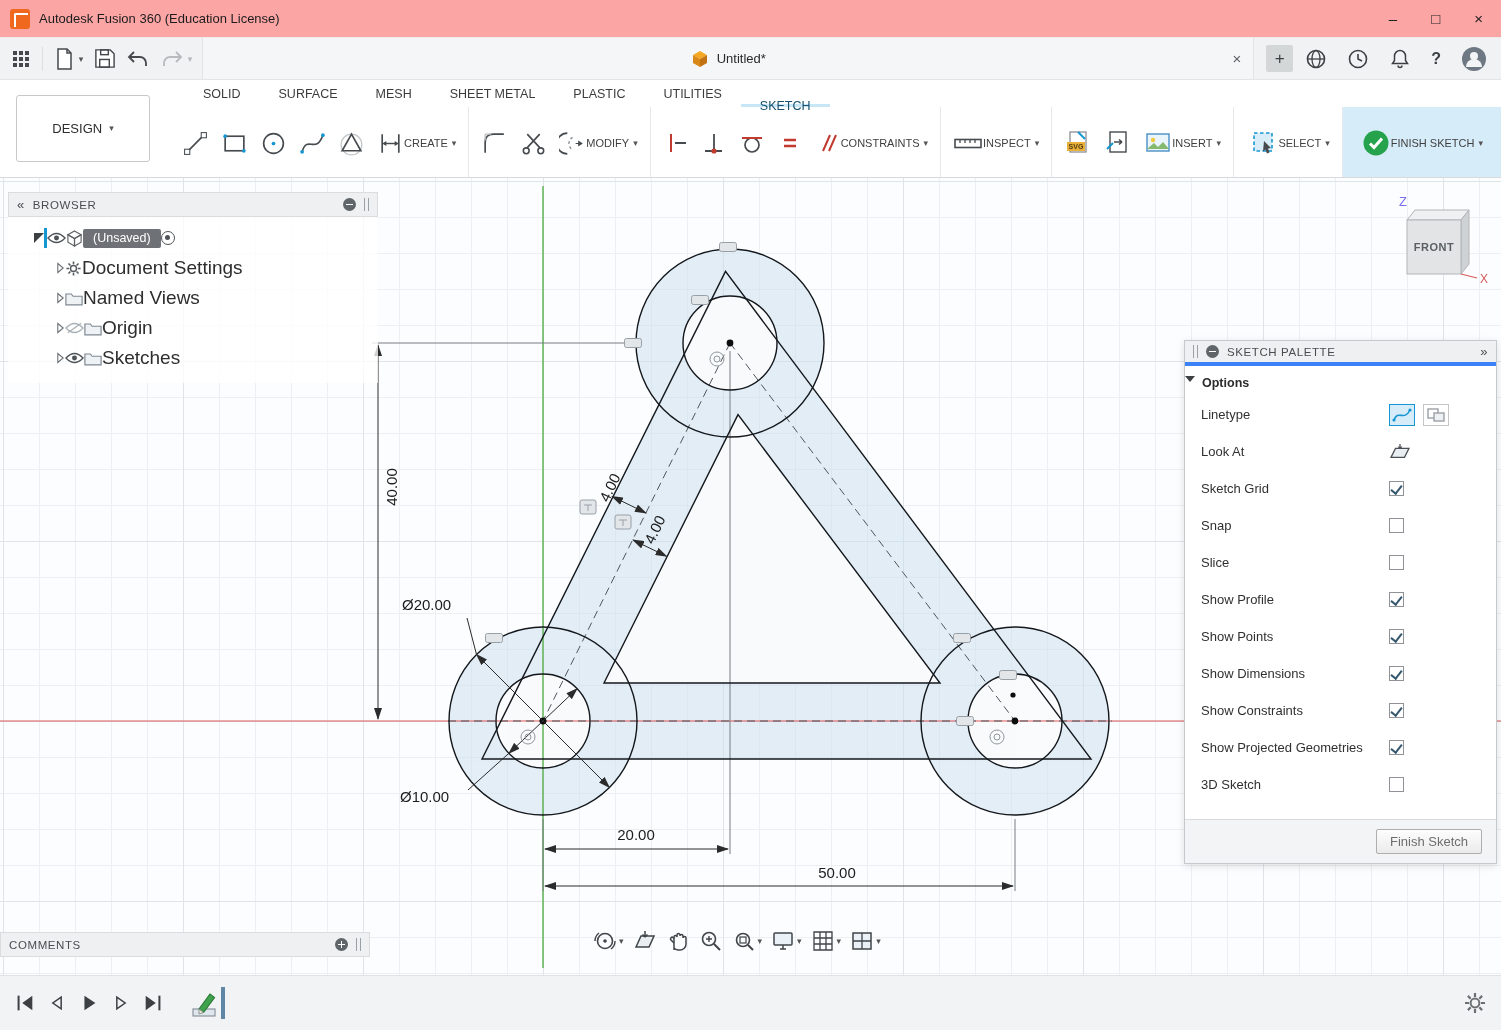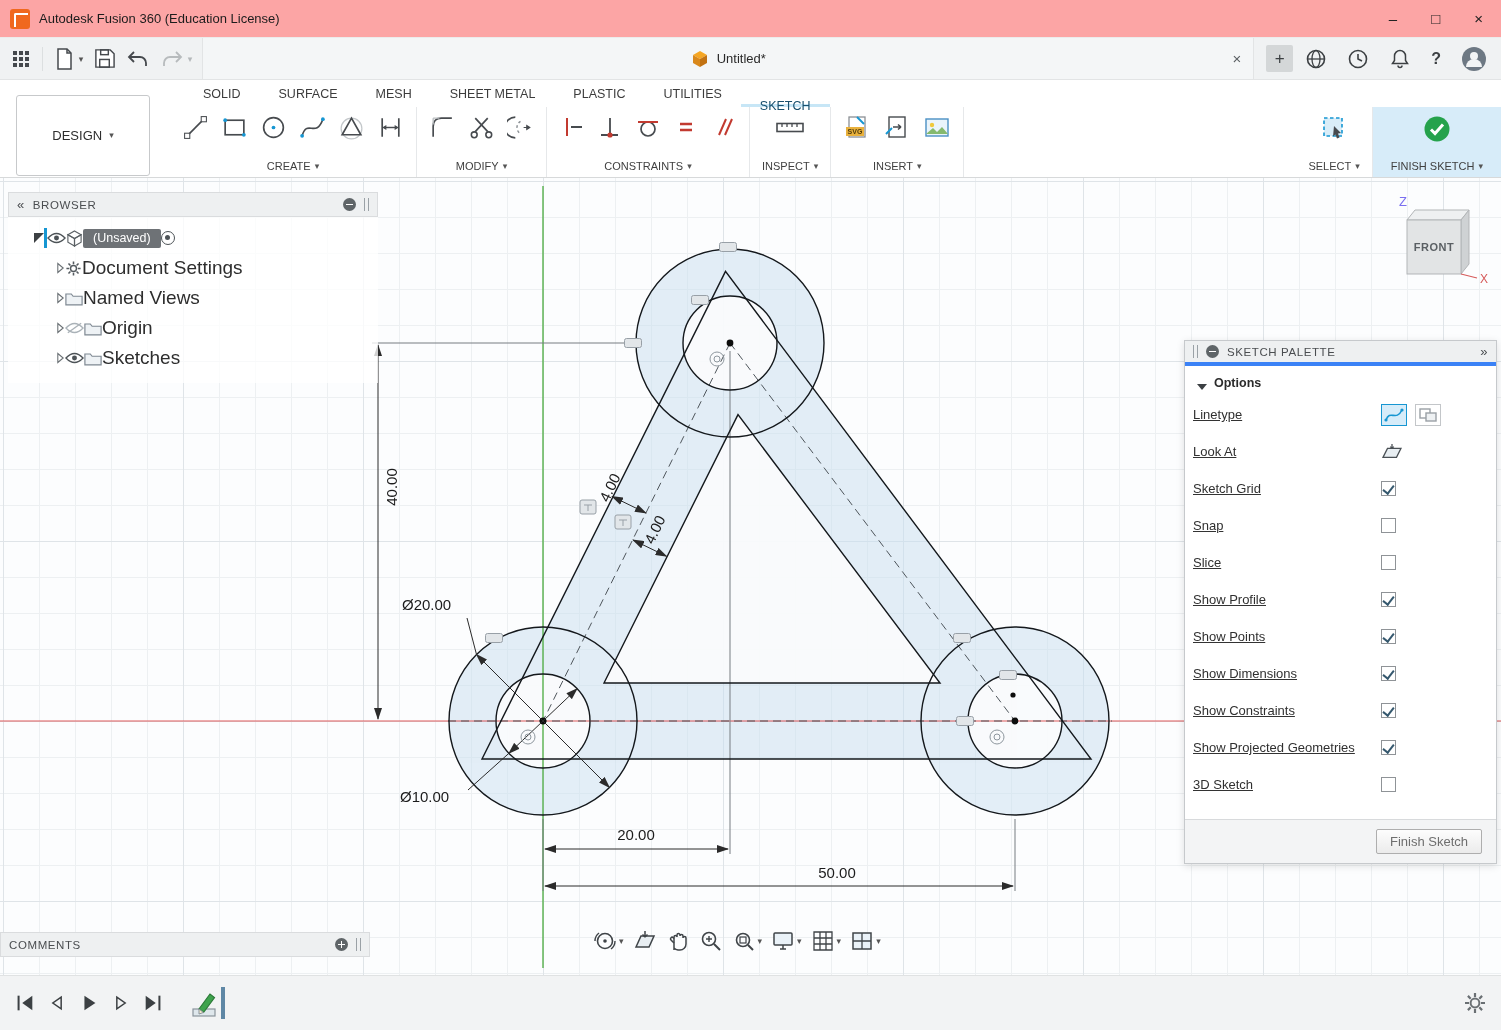--- a/index.html
+++ b/index.html
@@ -25,29 +25,29 @@
       background:#f4f6f7; border-left:1px solid #e2e4e5; border-right:1px solid #e2e4e5; }
   .doc-tab-label { font-size:13px; color:#2a2a2a; margin-left:8px; }
   .doc-close { position:absolute; right:12px; font-size:15px; color:#5a5f63; }
   .new-tab-btn { width:27px; height:27px; background:#d4d7d8; border-radius:2px; display:flex; align-items:center;
       justify-content:center; font-size:17px; color:#3c4043; margin:0 12px; }
   .qat-right { display:flex; align-items:center; gap:20px; padding-right:14px; }
   .help-glyph { font-size:16px; font-weight:bold; color:#3c4043; }
 
   
   .ribbon { height:98px; background:#fff; border-bottom:1px solid #d7d9da; display:flex; position:relative; }
-  .design-btn { position:absolute; left:16px; top:15px; width:134px; height:81px; background:#fff;
+  .design-btn { position:absolute; left:16px; top:15px; width:134px; height:67px; background:#fff;
       border:1px solid #c7c9cb; border-radius:3px; display:flex; align-items:center; justify-content:center; gap:7px;
       font-size:13px; color:#2e2e2e; }
   .ribbon-right { margin-left:170px; flex:1; display:flex; flex-direction:column; min-width:0; }
   .ribbon-tabs { height:27px; display:flex; align-items:stretch; padding-left:14px; }
   .ribbon-tab { display:flex; align-items:center; padding:0 19px; font-size:12.5px; color:#3c3c3c; }
   .ribbon-tab.active { background:#c7e6f6; color:#184f6d;margin-top:24px; }
   .ribbon-tools { flex:1; display:flex; align-items:stretch; }
-  .tool-group { display:flex; flex-direction:column; align-items:center; justify-content:space-between;
+  .tool-group { display:flex; flex-direction:row; align-items:center; justify-content:space-between;
       padding:7px 12px 5px; border-right:1px solid #e6e8ea; }
   .tool-group.finish { background:#d7ecf9; border-right:none; padding:7px 18px 5px; }
   .tool-group.select { margin-left:auto; }
   .group-icons { display:flex; align-items:center; gap:12px; }
   .group-label { font-size:11px; color:#3f3f3f; display:flex; align-items:center; gap:4px; white-space:nowrap; }
   .chev { font-size:9px; color:#555; line-height:1; }
   .chev.gray { color:#b4b8ba; }
 
   
   .canvas { position:relative; height:797px; background-color:#fcfdfe;
@@ -86,24 +86,24 @@
 
   .comments-panel { position:absolute; left:0; top:754px; width:370px; }
 
   .navbar { position:absolute; left:593px; top:751px; display:flex; align-items:center; gap:9px; }
   .nav-item { display:flex; align-items:center; gap:2px; }
 
   
   .palette { position:absolute; left:1184px; top:162px; width:313px; height:524px; background:#fff;
       border:1px solid #c6c9cc; box-shadow:0 2px 8px rgba(0,0,0,0.12); display:flex; flex-direction:column; }
   .palette .panel-header { border:none; border-bottom:4px solid #3b82f6; }
-  .pal-section { display:flex; align-items:flex-end; gap:7px; padding:10px 10px 6px 12px; font-size:12.5px;
+  .pal-section { display:flex; align-items:flex-start; gap:7px; padding:10px 10px 6px 0; font-size:12.5px;
       font-weight:bold; color:#2c2c2c; }
   .tri-down { width:0; height:0; border-left:5px solid transparent; border-right:5px solid transparent; border-top:6px solid #3c4043; }
-  .pal-row { display:flex; align-items:center; height:37px; padding-left:8px;text-decoration:underline; }
+  .pal-row { display:flex; align-items:center; height:37px; padding-left:16px; }
   .pal-label { width:188px; font-size:13px; color:#303030; }
   .cb { width:15px; height:15px; border:1px solid #8f9397; background:#fff; position:relative; }
   .cb.checked::after { content:""; position:absolute; left:3.4px; top:0.5px; width:5px; height:9px;
       border-right:2px solid #35586e; border-bottom:2px solid #35586e; transform:rotate(38deg); }
   .lt-btn { width:26px; height:22px; border:1px solid #c3c6c9; background:#fff; display:inline-flex; align-items:center;
       justify-content:center; margin-right:8px; }
   .lt-btn.active { border-color:#1696d2; background:#d6ecf9; }
   .pal-footer { margin-top:auto; border-top:1px solid #d8dadc; background:#f3f4f5; padding:9px 14px; display:flex; justify-content:flex-end; }
   .finish-btn { font-size:13px; color:#6e6e6e; background:linear-gradient(#fdfdfd,#ebebeb); border:1px solid #aeaeae;
       border-radius:2px; padding:4px 13px; }

